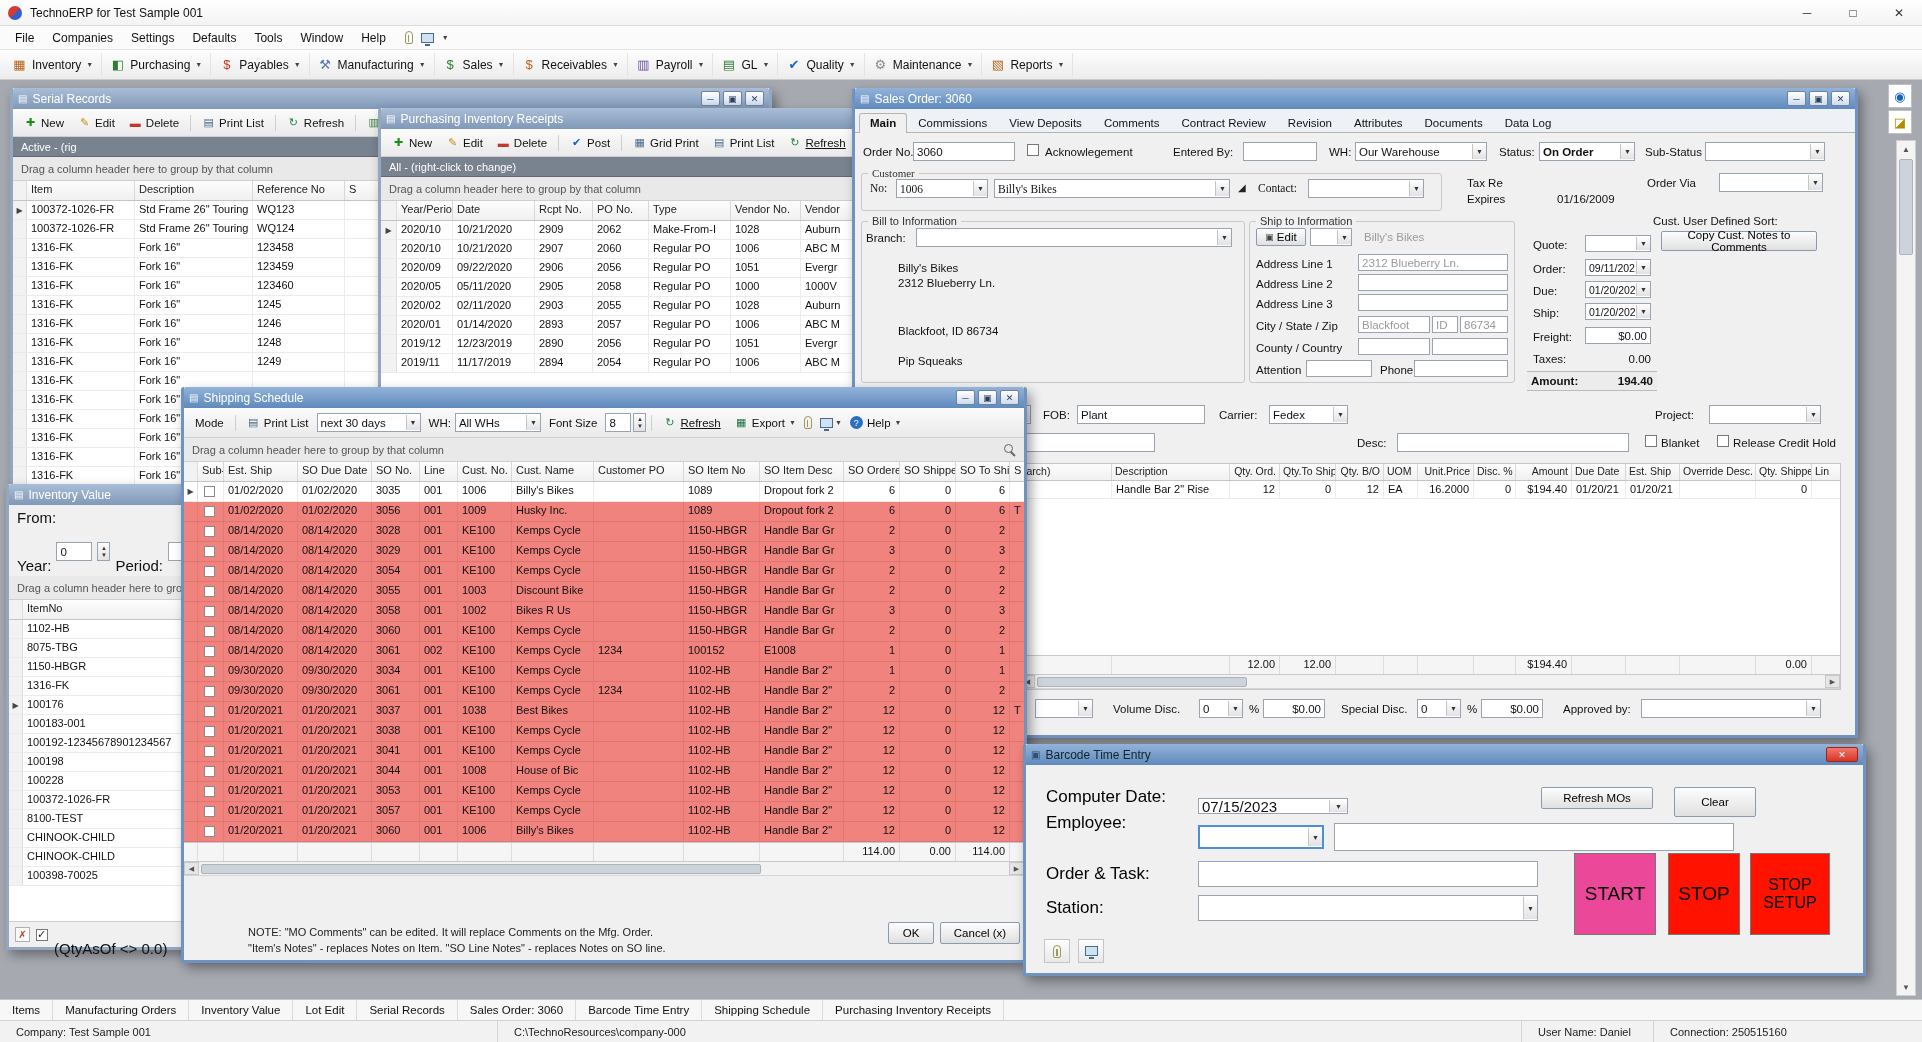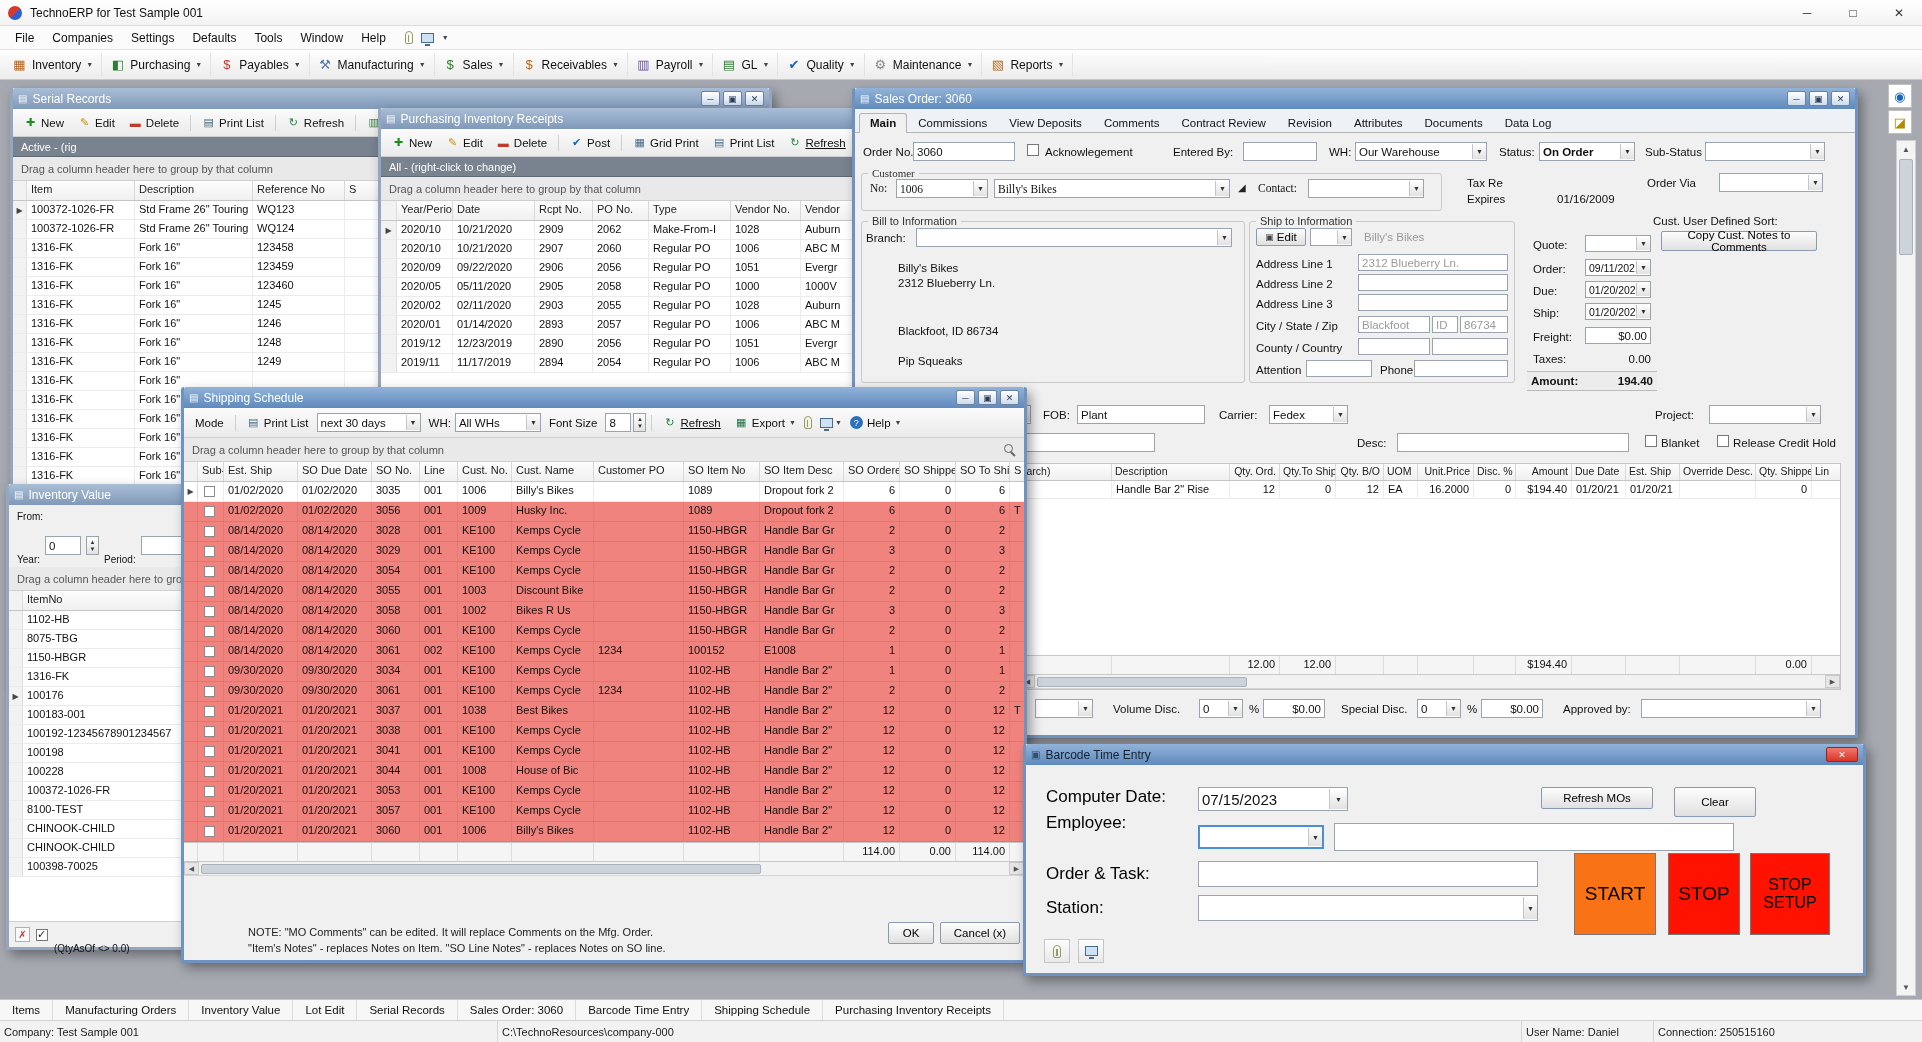--- a/index.html
+++ b/index.html
@@ -48,21 +48,21 @@
   .gridfill{background:#fff;flex:1;}
   .cb{width:11px;height:11px;border:1px solid #8a8a8a;background:#fff;display:inline-block;}
   .ckb{width:12px;height:12px;border:1px solid #777;background:#fff;display:inline-block;position:relative;}
   .ckb.checked::after{content:"✓";position:absolute;left:0;top:-2px;font-size:11px;color:#222;}
   .inp{background:#fff;border:1px solid #9aa4b0;font-size:11.5px;padding:1px 3px;height:19px;display:flex;align-items:center;overflow:hidden;white-space:nowrap;}
   .cmb{background:#fff;border:1px solid #9aa4b0;font-size:11.5px;padding:1px 0 1px 3px;height:19px;display:flex;align-items:center;overflow:hidden;white-space:nowrap;}
   .cv{flex:1;overflow:hidden;white-space:nowrap;}
   .car{margin-left:auto;width:14px;align-self:stretch;background:linear-gradient(#fefefe,#e2e2e2);border-left:1px solid #c5c5c5;display:flex;align-items:center;justify-content:center;font-size:7px;color:#333;flex:none;}
   .spin{display:inline-flex;flex-direction:column;justify-content:center;width:13px;height:19px;border:1px solid #9aa4b0;background:linear-gradient(#fefefe,#e2e2e2);font-size:6px;line-height:7px;align-items:center;color:#333;}
   .btn{background:linear-gradient(#fdfdfd,#e0e0e0);border:1px solid #8a9ab0;font-size:11.5px;font-family:inherit;display:flex;align-items:center;justify-content:center;height:20px;border-radius:2px;}
-  .lbl{font-size:10px;white-space:nowrap;margin-top:28px;}
+  .lbl{font-size:15px;white-space:nowrap;margin-top:28px;}
   .mag{width:12px;height:14px;position:relative;display:inline-block;}
   .mag::before{content:"";position:absolute;width:7px;height:7px;border:1.5px solid #666;border-radius:50%;left:0;top:1px;}
   .mag::after{content:"";position:absolute;width:6px;height:1.5px;background:#666;transform:rotate(45deg);left:6px;top:10px;}
   
   .serc>:nth-child(1){width:14px;} .serc>:nth-child(2){width:108px;} .serc>:nth-child(3){width:118px;} .serc>:nth-child(4){width:92px;} .serc>:nth-child(5){width:70px;} .serc>:nth-child(6){flex:1;border-right:0;}
   .purc>:nth-child(1){width:16px;} .purc>:nth-child(2){width:56px;} .purc>:nth-child(3){width:82px;} .purc>:nth-child(4){width:58px;} .purc>:nth-child(5){width:56px;} .purc>:nth-child(6){width:82px;} .purc>:nth-child(7){width:70px;} .purc>:nth-child(8){flex:1;border-right:0;}
   .shpc>:nth-child(1){width:14px;} .shpc>:nth-child(2){width:26px;} .shpc>:nth-child(3){width:74px;} .shpc>:nth-child(4){width:74px;} .shpc>:nth-child(5){width:48px;} .shpc>:nth-child(6){width:38px;} .shpc>:nth-child(7){width:54px;} .shpc>:nth-child(8){width:82px;} .shpc>:nth-child(9){width:90px;} .shpc>:nth-child(10){width:76px;} .shpc>:nth-child(11){width:84px;} .shpc>:nth-child(12){width:56px;text-align:right;} .shpc>:nth-child(13){width:56px;text-align:right;} .shpc>:nth-child(14){width:54px;text-align:right;} .shpc>:nth-child(15){flex:1;border-right:0;}
   .invc>:nth-child(1){width:14px;} .invc>:nth-child(2){flex:1;border-right:0;}
   .sogc>:nth-child(1){width:92px;} .sogc>:nth-child(2){width:118px;} .sogc>:nth-child(3){width:50px;text-align:right;} .sogc>:nth-child(4){width:56px;text-align:right;} .sogc>:nth-child(5){width:48px;text-align:right;} .sogc>:nth-child(6){width:34px;} .sogc>:nth-child(7){width:56px;text-align:right;} .sogc>:nth-child(8){width:42px;text-align:right;} .sogc>:nth-child(9){width:56px;text-align:right;} .sogc>:nth-child(10){width:54px;} .sogc>:nth-child(11){width:54px;} .sogc>:nth-child(12){width:76px;} .sogc>:nth-child(13){width:56px;text-align:right;} .sogc>:nth-child(14){flex:1;border-right:0;}
   
@@ -107,21 +107,21 @@
   .redx{width:15px;height:15px;border:1px solid #b0b0b0;background:#fbfbfb;color:#c0392b;font-size:10px;display:flex;align-items:center;justify-content:center;}
   .bc-content{position:relative;height:205px;}
   .bclbl{position:absolute;font-size:17px;color:#000;white-space:nowrap;}
   .bc-content .cmb,.bc-content .inp,.bc-content .btn{position:absolute;}
   .bigbtn{position:absolute;border:1px solid #777;font-family:inherit;font-size:19px;color:#000;display:flex;align-items:center;justify-content:center;text-align:center;line-height:1.1;}
   .bc-ic{position:absolute;width:26px;height:24px;border:1px solid #c5c5c5;background:linear-gradient(#fdfdfd,#e8e8e8);display:flex;align-items:center;justify-content:center;}
   
   #bottomtabs{position:absolute;left:0;top:999px;width:1922px;height:21px;background:#f7f7f7;border-top:1px solid #c5c5c5;display:flex;align-items:stretch;z-index:40;}
   .btab{display:flex;align-items:center;padding:0 12px;font-size:11.5px;border-right:1px solid #dcdcdc;white-space:nowrap;}
   #statusbar{position:absolute;left:0;top:1020px;width:1922px;height:22px;background:#f2f2f2;border-top:1px solid #d2d2d2;display:flex;align-items:stretch;font-size:11px;color:#222;z-index:40;}
-  .sseg{display:flex;align-items:center;padding:0 4px;border-right:1px solid #d5d5d5;white-space:nowrap;}
+  .sseg{display:flex;align-items:center;padding:0 16px;border-right:1px solid #d5d5d5;white-space:nowrap;}
   
   #side-icons{position:absolute;left:1888px;top:84px;width:26px;z-index:7;display:flex;flex-direction:column;gap:2px;}
   #side-icons>div{width:24px;height:24px;background:#fff;border:1px solid #c0c0c0;display:flex;align-items:center;justify-content:center;font-size:13px;}
   #vscroll{position:absolute;left:1896px;top:140px;width:20px;height:856px;background:#f4f4f4;border:1px solid #cfcfcf;z-index:7;display:flex;flex-direction:column;align-items:center;}
   .varr{font-size:8px;color:#555;height:16px;display:flex;align-items:center;}
   .vthumb{width:14px;height:96px;background:#cdd3da;border:1px solid #aab2bc;border-radius:2px;margin-top:2px;}
 </style>
 </head>
 <body>
 
@@ -1323,40 +1323,40 @@
 <div class="window active" id="win-barcode">
   <div class="tbar bc">
     <span class="ticon" style="color:#2a4a6a;">▣</span>
     <span class="ttext">Barcode Time Entry</span>
     <span class="tbtns">
       <span class="tbtn red">✕</span>
     </span>
   </div>
   <div class="bc-content">
     <span class="bclbl" style="left:20px;top:22px;">Computer Date:</span>
-    <div class="cmb" style="left:172px;top:22px;width:150px;height:24px;font-size:15px;">
+    <div class="cmb" style="left:172px;top:33px;width:150px;height:16px;font-size:15px;">
         <span class="cv">07/15/2023</span>
         <span class="car" style="width:18px;">▼</span>
       </div>
     <button class="btn" style="left:515px;top:22px;width:112px;height:22px;">Refresh MOs</button>
     <button class="btn" style="left:648px;top:22px;width:82px;height:30px;">Clear</button>
     <span class="bclbl" style="left:20px;top:48px;text-align:right;">Employee:</span>
     <div class="cmb" style="left:172px;top:60px;width:126px;height:24px;border:2px solid #4a90d9;">
         <span class="cv"></span>
         <span class="car">▼</span>
       </div>
     <div class="inp" style="left:308px;top:58px;width:400px;height:28px;"></div>
     <span class="bclbl" style="left:20px;top:99px;">Order &amp; Task:</span>
     <div class="inp" style="left:172px;top:96px;width:340px;height:26px;"></div>
     <span class="bclbl" style="left:20px;top:133px;">Station:</span>
     <div class="cmb" style="left:172px;top:130px;width:340px;height:26px;">
         <span class="cv"></span>
         <span class="car">▼</span>
       </div>
-    <button class="bigbtn" style="left: 548px; top: 88px; width: 82px; height: 82px; background: #f97316;">START</button>
+    <button class="bigbtn" style="left: 548px; top: 88px; width: 82px; height: 82px; background: #ec4899;">START</button>
     <button class="bigbtn" style="left: 642px; top: 88px; width: 72px; height: 82px; background: rgb(255, 18, 0);">STOP</button>
     <button class="bigbtn" style="left: 724px; top: 88px; width: 80px; height: 82px; font-size: 16px; flex-direction: column; background: rgb(255, 18, 0);">STOP SETUP</button>
     <span class="bc-ic" style="left:18px;top:174px;">
         <span class="clip-ic"></span>
       </span>
     <span class="bc-ic" style="left:52px;top:174px;">
         <span class="mon-ic"></span>
       </span>
   </div>
 </div>

